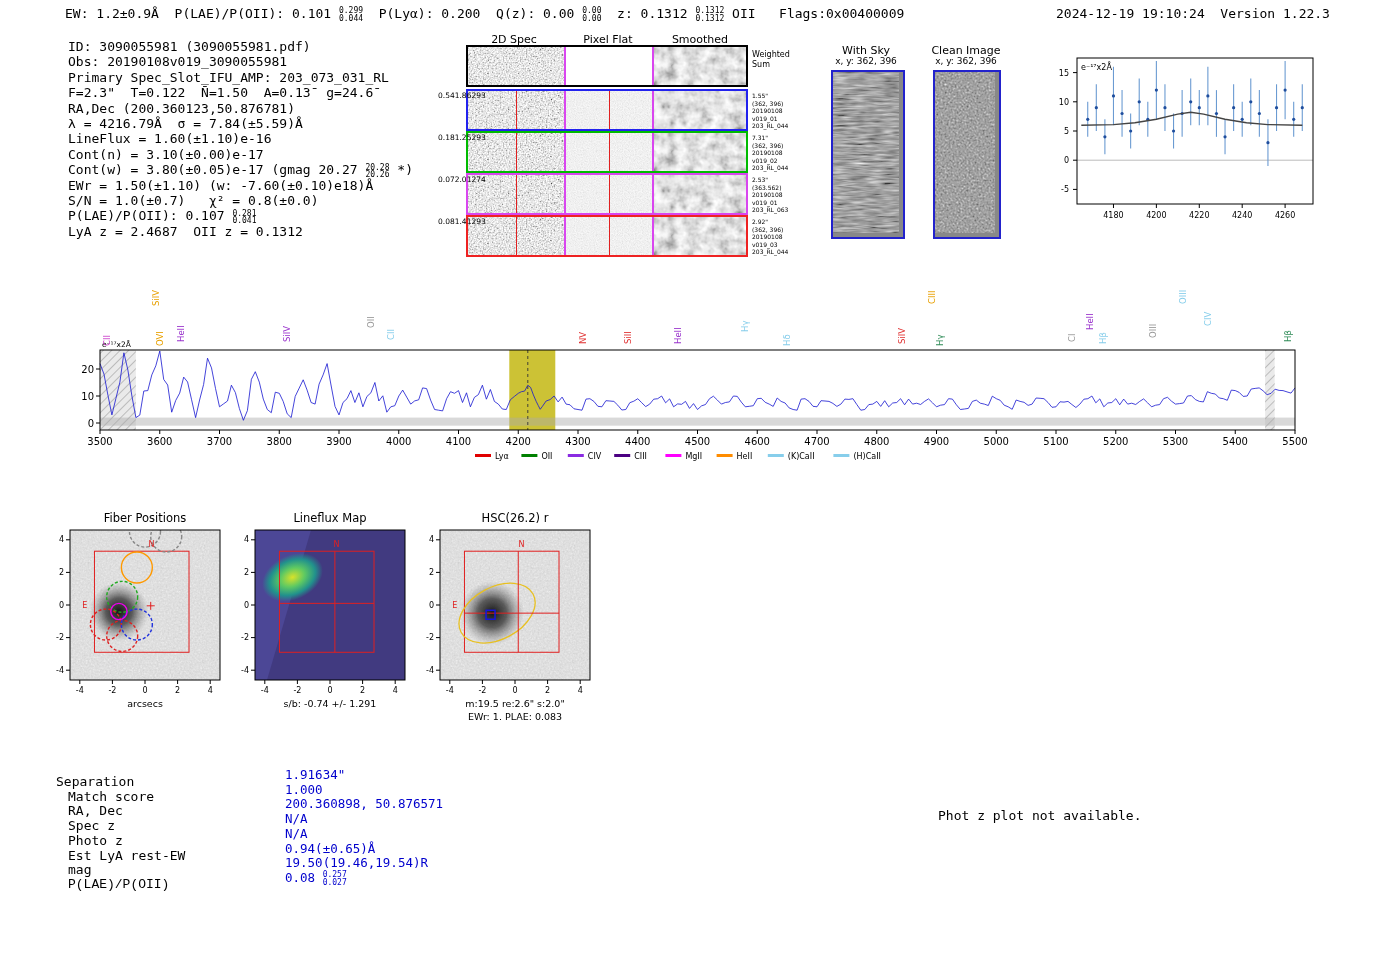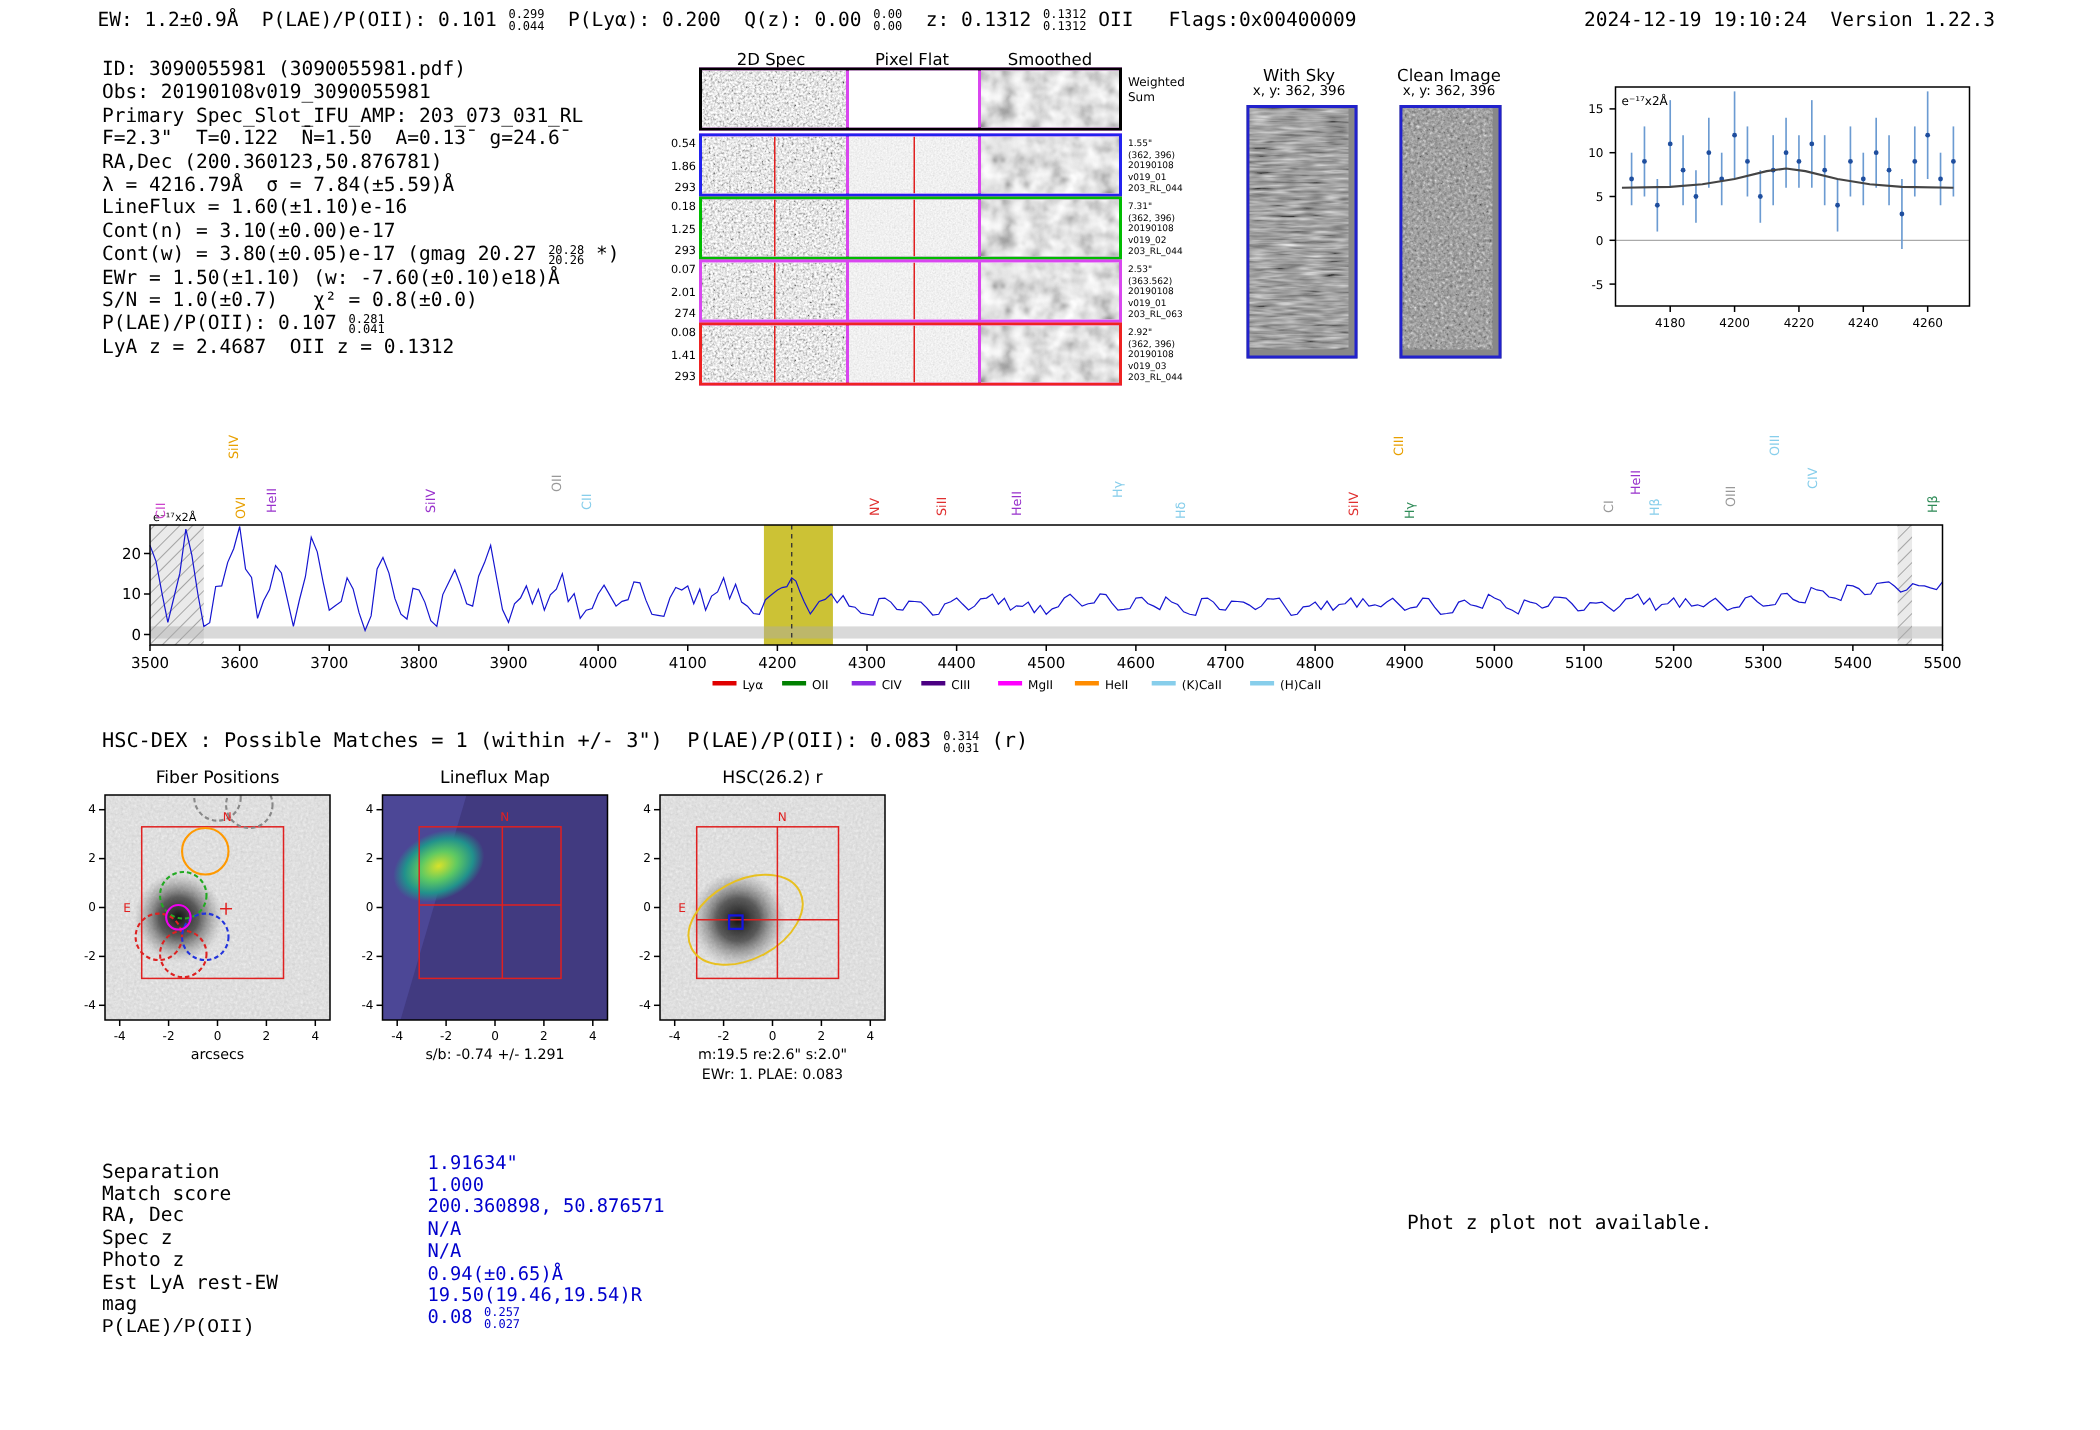--- a/index.html
+++ b/index.html
@@ -10,21 +10,21 @@
   .hdr{font-size:13px;}
   #info-lines{left:68px;top:39px;font-size:13px;}
   .info-line{white-space:pre;line-height:15.4px;height:15.4px;}
   .stack{display:inline-block;vertical-align:-3px;}
   .stack div{font-size:8px;line-height:7.6px;text-align:left;}
   .colhdr{position:absolute;top:33px;text-align:center;font:11px "DejaVu Sans",sans-serif;}
   .srow{position:absolute;box-sizing:border-box;background:#d946ef;}
   .strip{position:absolute;top:0;height:100%;overflow:hidden;background:#fff;}
   .strip svg{display:block;}
   .redline{position:absolute;left:50%;top:0;width:1px;height:100%;background:#e02020;}
-  .llab{position:absolute;left:-30px;top:0;width:26px;height:100%;display:flex;flex-direction:column;
+  .llab{position:absolute;left:-30px;top:0;width:26px;height:100%;display:flex;
         justify-content:space-between;text-align:right;font:7.5px "DejaVu Sans",sans-serif;}
   .rlab{position:absolute;left:284px;top:1px;font:6px/7.6px "DejaVu Sans",sans-serif;white-space:nowrap;}
   .rlab.big{font:8px/10px "DejaVu Sans",sans-serif;top:3px;}
   .skytitle{position:absolute;text-align:center;font:11px "DejaVu Sans",sans-serif;}
   .skycoord{position:absolute;text-align:center;font:9px "DejaVu Sans",sans-serif;}
   .skyimg{position:absolute;border:2px solid #2222cc;background:#888;}
   .cuttitle{position:absolute;text-align:center;font:11.5px "DejaVu Sans",sans-serif;}
   .cutcap{position:absolute;text-align:center;font:9.5px "DejaVu Sans",sans-serif;}
   .mlabel{position:absolute;font-size:13px;white-space:pre;}
   .mval{position:absolute;font-size:12.5px;color:#0000cd;white-space:pre;}
@@ -472,21 +472,20 @@
       <rect x="580.4" y="188" width="16" height="3" fill="#ff00ff"></rect>
       <text x="600.4" y="193" font-size="8" class="sf">MgII</text>
       <rect x="631.6" y="188" width="16" height="3" fill="#ff8c00"></rect>
       <text x="651.6" y="193" font-size="8" class="sf">HeII</text>
       <rect x="682.8000000000001" y="188" width="16" height="3" fill="#87ceeb"></rect>
       <text x="702.8000000000001" y="193" font-size="8" class="sf">(K)CaII</text>
       <rect x="748.4000000000001" y="188" width="16" height="3" fill="#87ceeb"></rect>
       <text x="768.4000000000001" y="193" font-size="8" class="sf">(H)CaII</text>
     </svg>
 
-  <div id="hsc-line" class="abs mono"><span>HSC-DEX : Possible Matches = 1 (within +/- 3")  P(LAE)/P(OII): 0.083 </span><span class="stack"><div>0.314</div><div>0.031</div></span><span> (r)</span></div>
 
   <div class="cuttitle" style="left:70px;top:511px;width:150px;">Fiber Positions</div>
   <div class="cuttitle" style="left:255px;top:511px;width:150px;">Lineflux Map</div>
   <div class="cuttitle" style="left:440px;top:511px;width:150px;">HSC(26.2) r</div>
 
   <svg id="cut0" class="chart" style="left:48px;top:526px;" width="175" height="172">
       <g clip-path="url(#clipCut)">
         <rect x="22" y="4" width="150" height="150" fill="#ddd"></rect>
         <rect x="22" y="4" width="150" height="150" filter="url(#fCut)"></rect>
         <circle cx="70.92" cy="85.52" r="29.666" fill="url(#gBlob)"></circle>
@@ -593,21 +592,21 @@
       <line x1="22" y1="144.2" x2="18" y2="144.2" stroke="#000" stroke-width="1"></line>
       <text x="16" y="146.7" font-size="8" text-anchor="end" class="sf">-4</text>
     </svg>
 
   <div class="cutcap" style="left:70px;top:698px;width:150px;">arcsecs</div>
   <div class="cutcap" style="left:255px;top:698px;width:150px;">s/b: -0.74 +/- 1.291</div>
   <div class="cutcap" style="left:440px;top:698px;width:150px;">m:19.5 re:2.6" s:2.0"</div>
   <div class="cutcap" style="left:440px;top:711px;width:150px;">EWr: 1. PLAE: 0.083</div>
 
   <div id="match-table">
-      <div class="abs mono mlabel" style="left: 68px; top: 774px;">Separation</div>
+      <div class="abs mono mlabel" style="left: 56px; top: 774px;">Separation</div>
       <div class="abs mono mval" style="left: 285px; top: 767px;"><span>1.91634"</span></div>
       <div class="abs mono mlabel" style="left: 68px; top: 788.7px;">Match score</div>
       <div class="abs mono mval" style="left: 285px; top: 781.7px;"><span>1.000</span></div>
       <div class="abs mono mlabel" style="left: 68px; top: 803.4px;">RA, Dec</div>
       <div class="abs mono mval" style="left: 285px; top: 796.4px;"><span>200.360898, 50.876571</span></div>
       <div class="abs mono mlabel" style="left: 68px; top: 818.1px;">Spec z</div>
       <div class="abs mono mval" style="left: 285px; top: 811.1px;"><span>N/A</span></div>
       <div class="abs mono mlabel" style="left: 68px; top: 832.8px;">Photo z</div>
       <div class="abs mono mval" style="left: 285px; top: 825.8px;"><span>N/A</span></div>
       <div class="abs mono mlabel" style="left: 68px; top: 847.5px;">Est LyA rest-EW</div>

